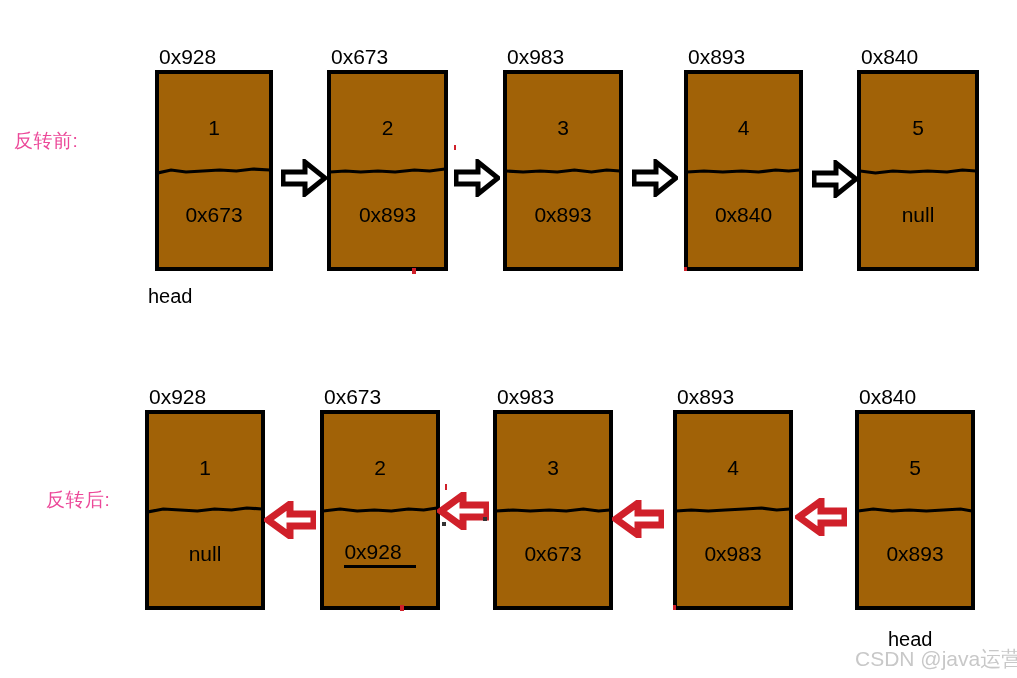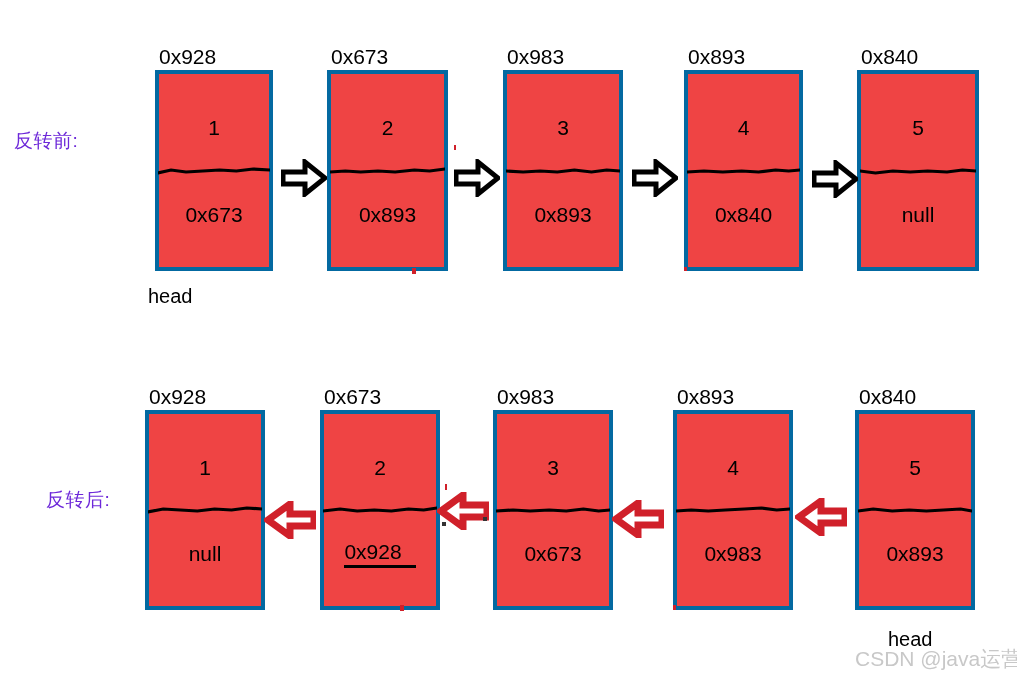--- a/index.html
+++ b/index.html
@@ -13,31 +13,31 @@
     height: 678px;
     background: #ffffff;
     font-family: "Liberation Sans", "DejaVu Sans", sans-serif;
     overflow: hidden;
   }
 
   
   .row-label {
     position: absolute;
     font-size: 19px;
-    color: #6d28d9;
+    color: #ec4899;
     white-space: nowrap;
     letter-spacing: 0.5px;
   }
 
   
   .node {
     position: absolute;
     box-sizing: border-box;
-    border: 4px solid #0369a1;
-    background: #ef4444;
+    border: 4px solid #000000;
+    background: #a16207;
   }
   .node-addr {
     position: absolute;
     top: -29px;
     left: 0px;
     font-size: 21px;
     color: #000000;
     white-space: nowrap;
   }
   .cell {

